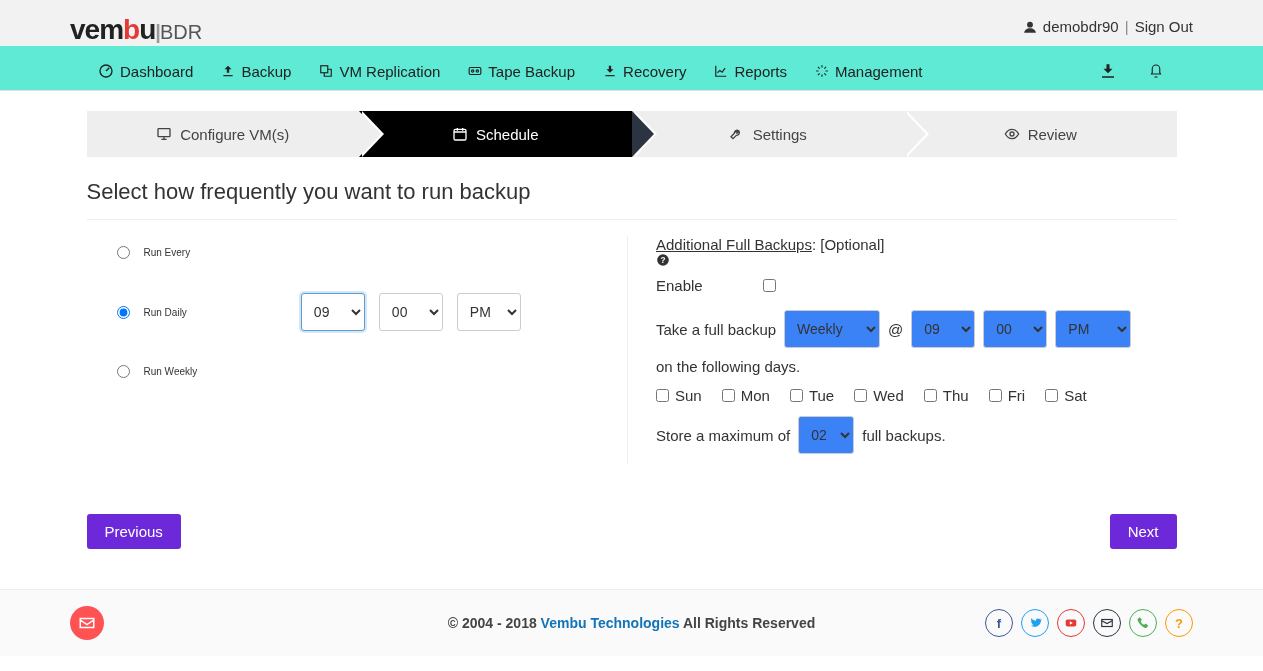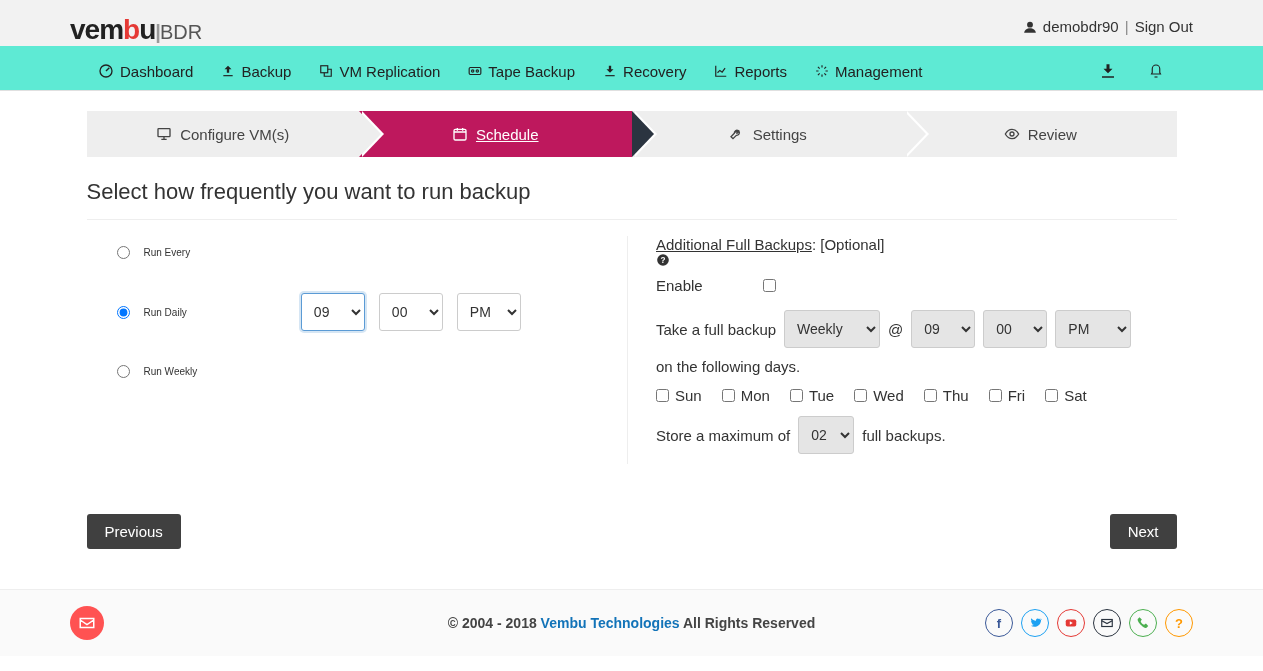--- a/index.html
+++ b/index.html
@@ -10,43 +10,43 @@
 .logo .bdr { font-size: 20px; color: #555; font-weight: 400; letter-spacing: 0; }
 .logo .bar { color: #999; font-size: 20px; }
 .userarea { display: flex; align-items: center; gap: 6px; font-size: 15px; color: #333; padding-top: 4px; }
 .userarea .divider { color: #888; }
 .navbar { background: #5eead4; padding: 16px 98px 10px; display: flex; align-items: center; gap: 28px; border-bottom: 1px solid #e0e0e0; }
 .navitem { display: flex; align-items: center; gap: 6px; font-size: 15px; color: #222; cursor: pointer; }
 .navicons-right { margin-left: auto; display: flex; gap: 30px; }
 .container { max-width: 1110px; margin: 0 auto; padding: 0 10px; }
 .wizard { display: flex; margin-top: 20px; }
 .step { flex: 1; height: 46px; display: flex; align-items: center; justify-content: center; gap: 8px; background: #eee; color: #444; position: relative; cursor: pointer; font-size: 15px; }
-.step.active { background: #be185d; color: #fff; text-decoration: underline; }
+.step.active { background: #000000; color: #fff; }
 .step::after { content: ""; position: absolute; right: -22px; top: 0; border-top: 23px solid transparent; border-bottom: 23px solid transparent; border-left: 22px solid #eee; z-index: 2; }
 .step::before { content: ""; position: absolute; right: -25px; top: 0; border-top: 23px solid transparent; border-bottom: 23px solid transparent; border-left: 22px solid #fff; z-index: 1; }
 .step.active::after { border-left-color: #2b3440; }
 .step:last-child::after, .step:last-child::before { display: none; }
 h2.heading { font-size: 22px; font-weight: 400; color: #333; margin: 22px 0 14px; }
 .panel { display: flex; border-top: 1px solid #eee; padding-top: 16px; }
 .left { flex: 1; padding-right: 20px; }
 .right { flex: 1; border-left: 1px solid #eee; padding-left: 28px; font-size: 15px; color: #333; }
 .radio-row { display: flex; align-items: center; gap: 14px; padding: 10px 0 10px 30px; }
 .radio-row label { font-size: 10px; color: #333; }
 .radio-row.daily { margin-top: 14px; margin-bottom: 14px; }
 .selects { display: flex; gap: 14px; margin-left: 100px; }
 select { height: 38px; min-width: 64px; padding: 0 8px; border: 1px solid #ccc; border-radius: 3px; background: #fff; font-size: 14px; color: #333; }
 select.hl { border: 1px solid #5b9bd5; box-shadow: 0 0 0 2px rgba(91,155,213,0.25); }
-select.gray { background: #e5e5e5; }
+select.gray { background: #3b82f6; }
 .inline { display: flex; align-items: center; gap: 8px; flex-wrap: wrap; margin: 10px 0; }
 .underline { text-decoration: underline; }
 .days { display: flex; gap: 20px; margin: 12px 0; flex-wrap: wrap; }
 .days label { display: flex; align-items: center; gap: 6px; }
 .enable-row { display: flex; align-items: center; gap: 60px; margin: 10px 0 16px; }
 .actions { display: flex; justify-content: space-between; margin: 50px 0 40px; }
-.btn { background: #404040; color: #fff; border: none; border-radius: 3px; padding: 9px 18px; font-size: 15px; cursor: pointer; }
+.btn { background: #6d28d9; color: #fff; border: none; border-radius: 3px; padding: 9px 18px; font-size: 15px; cursor: pointer; }
 .footer { border-top: 1px solid #eee; background: #fafafa; padding: 16px 70px; display: flex; align-items: center; justify-content: space-between; color: #444; font-size: 14px; }
 .footer .center { position: absolute; left: 50%; transform: translateX(-50%); font-weight: bold; }
 .footer a { color: #1273b8; text-decoration: none; }
 .socials { display: flex; gap: 8px; }
 .social { width: 28px; height: 28px; border-radius: 50%; border: 1.5px solid; display: flex; align-items: center; justify-content: center; font-size: 13px; font-weight: bold; }
 .chat-blob { width: 34px; height: 34px; border-radius: 50%; background: #ff5252; display: flex; align-items: center; justify-content: center; }
 svg { display: block; }
 </style>
 </head>
 <body>

